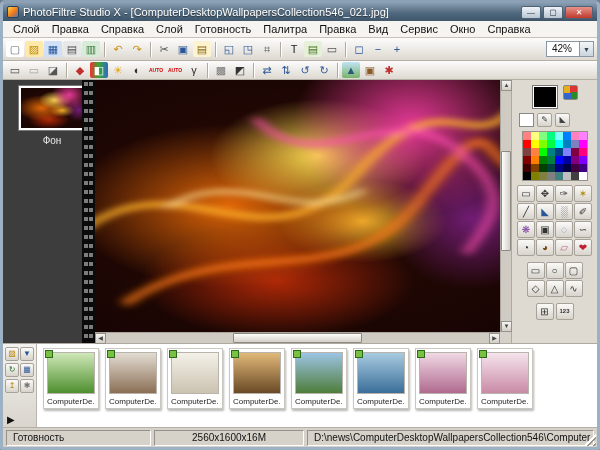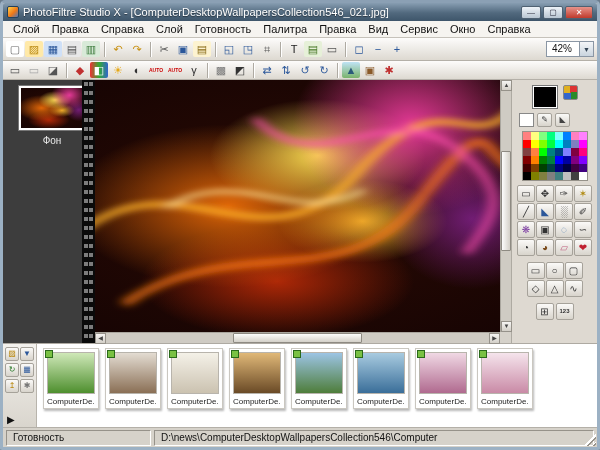--- a/index.html
+++ b/index.html
@@ -369,17 +369,18 @@
         <div class="thumb-card">
           <span class="thumb-mark"></span>
           <div class="thumb-img" style="background: linear-gradient(rgb(245, 228, 236), rgb(201, 138, 166));"></div>
           <div class="thumb-label">ComputerDe...</div>
         </div>
       </div>
   </div>
 
   <div class="statusbar">
     <span class="status-cell cell-ready">Готовность</span>
+    <span class="status-cell cell-size">2560x1600x16M</span>
     <span class="status-cell cell-path">D:\news\ComputerDesktopWallpapersCollection546\Computer</span>
     <span class="resize-grip"></span>
   </div>
 
 </div>
 
 </body></html>

